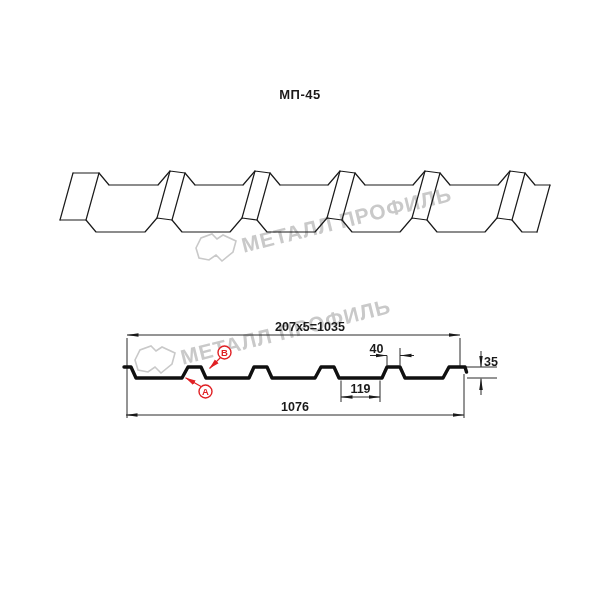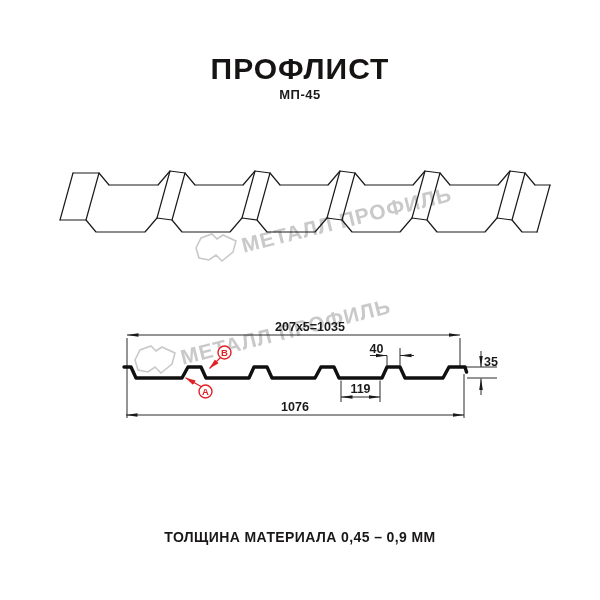--- a/index.html
+++ b/index.html
@@ -106,17 +106,15 @@
         <text class="red-letter" x="224.5" y="356" text-anchor="middle">В</text>
       </g>
       <g>
         <line x1="201.5" y1="386.8" x2="185.5" y2="377.8" stroke="#e02024" stroke-width="1.2" marker-end="url(#arrRed)"></line>
         <circle cx="205.5" cy="391.5" r="6.5" fill="#ffffff" stroke="#e02024" stroke-width="1.4"></circle>
         <text class="red-letter" x="205.5" y="395" text-anchor="middle">А</text>
       </g>
     </g>
   </svg>
 
-  <div class="title">ПРОФЛИСТ</div>
   <div class="subtitle">МП-45</div>
-  <div class="footer-note">ТОЛЩИНА МАТЕРИАЛА 0,45 – 0,9 ММ</div>
 
 </div>
 
 </body></html>

